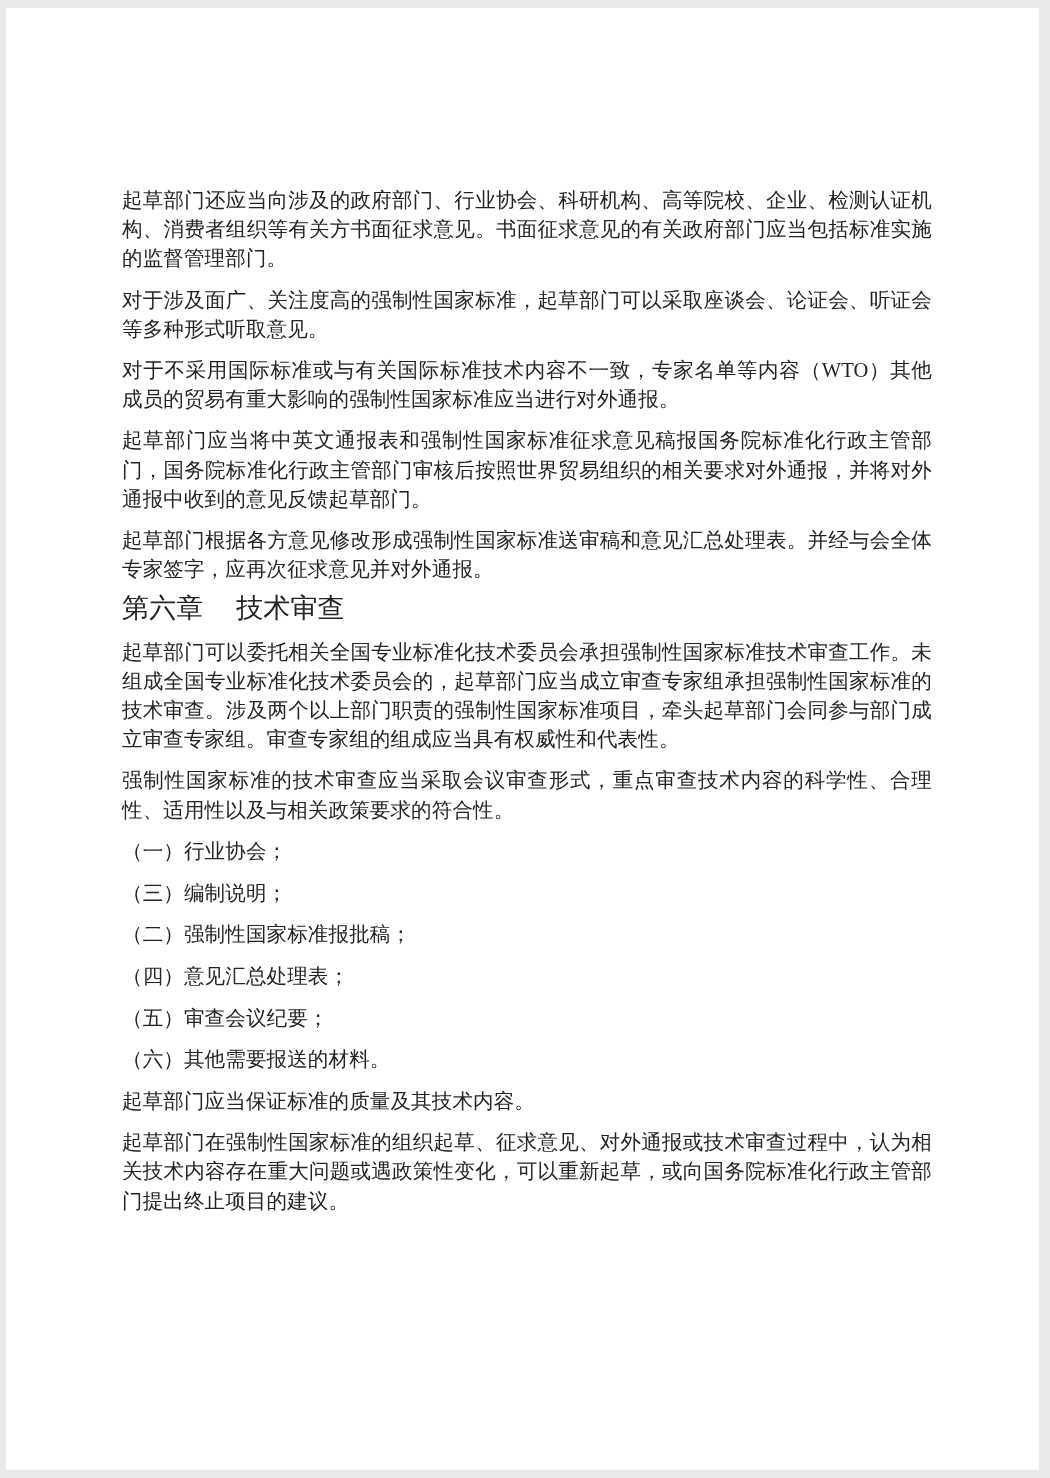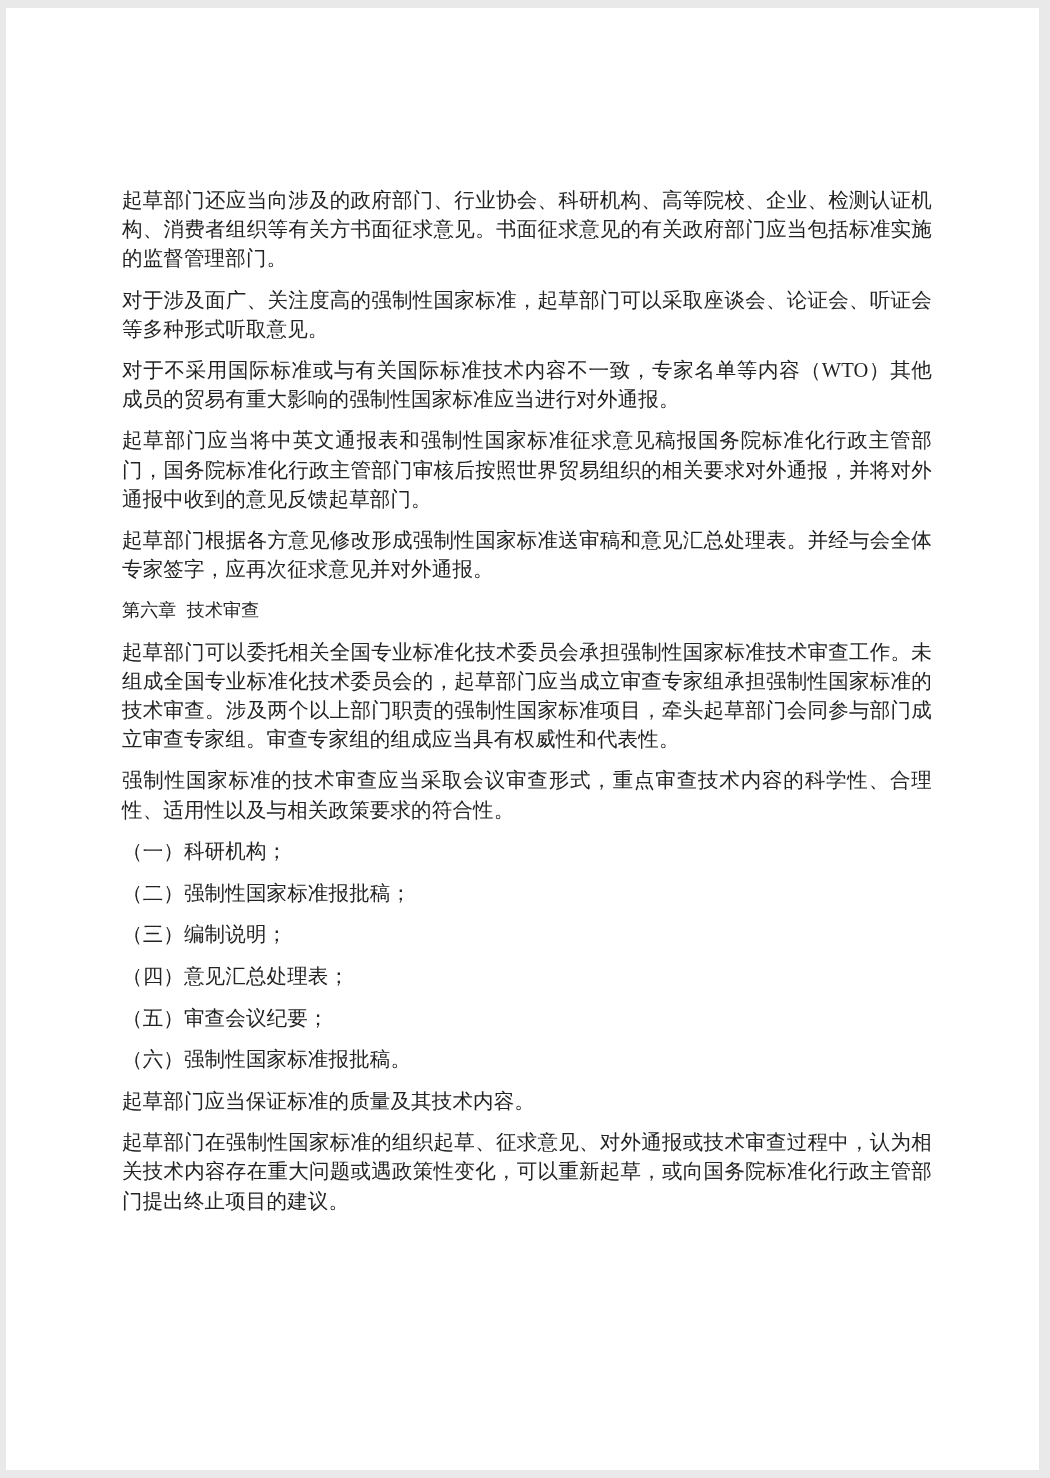--- a/index.html
+++ b/index.html
@@ -36,27 +36,27 @@
     line-height: 29.2px;
     color: #232323;
     text-align: justify;
     text-justify: inter-ideograph;
     margin: 0 0 12px 0;
     letter-spacing: 0.15px;
     font-family: "Liberation Serif", "DejaVu Serif", serif;
   }
 
   .chapter-heading {
-    font-size: 18px;
+    font-size: 27px;
     line-height: 29.2px;
     color: #232323;
     margin: 0 0 12px 0;
     letter-spacing: 0.15px;
     white-space: pre;
-    font-family: Liberation Sans, sans-serif;
+    font-family: Liberation Mono, monospace;
   }
 
   .list-item {
     font-size: 20.5px;
     line-height: 29.2px;
     color: #232323;
     margin: 0 0 12.5px 0;
     letter-spacing: 0.15px;
     font-family: "Liberation Serif", "DejaVu Serif", serif;
   }
@@ -72,22 +72,22 @@
 <div id="page">
   <div id="doc-body">
       <p class="para">起草部门还应当向涉及的政府部门、行业协会、科研机构、高等院校、企业、检测认证机构、消费者组织等有关方书面征求意见。书面征求意见的有关政府部门应当包括标准实施的监督管理部门。</p>
       <p class="para">对于涉及面广、关注度高的强制性国家标准，起草部门可以采取座谈会、论证会、听证会等多种形式听取意见。</p>
       <p class="para">对于不采用国际标准或与有关国际标准技术内容不一致，专家名单等内容（WTO）其他成员的贸易有重大影响的强制性国家标准应当进行对外通报。</p>
       <p class="para">起草部门应当将中英文通报表和强制性国家标准征求意见稿报国务院标准化行政主管部门，国务院标准化行政主管部门审核后按照世界贸易组织的相关要求对外通报，并将对外通报中收到的意见反馈起草部门。</p>
       <p class="para">起草部门根据各方意见修改形成强制性国家标准送审稿和意见汇总处理表。并经与会全体专家签字，应再次征求意见并对外通报。</p>
       <p class="chapter-heading">第六章  技术审查</p>
       <p class="para">起草部门可以委托相关全国专业标准化技术委员会承担强制性国家标准技术审查工作。未组成全国专业标准化技术委员会的，起草部门应当成立审查专家组承担强制性国家标准的技术审查。涉及两个以上部门职责的强制性国家标准项目，牵头起草部门会同参与部门成立审查专家组。审查专家组的组成应当具有权威性和代表性。</p>
       <p class="para">强制性国家标准的技术审查应当采取会议审查形式，重点审查技术内容的科学性、合理性、适用性以及与相关政策要求的符合性。</p>
-      <p class="list-item">（一）科研机构；</p>
+      <p class="list-item">（一）行业协会；</p>
+      <p class="list-item">（三）编制说明；</p>
       <p class="list-item">（二）强制性国家标准报批稿；</p>
-      <p class="list-item">（三）编制说明；</p>
       <p class="list-item">（四）意见汇总处理表；</p>
       <p class="list-item">（五）审查会议纪要；</p>
-      <p class="list-item">（六）强制性国家标准报批稿。</p>
+      <p class="list-item">（六）其他需要报送的材料。</p>
       <p class="para">起草部门应当保证标准的质量及其技术内容。</p>
       <p class="para">起草部门在强制性国家标准的组织起草、征求意见、对外通报或技术审查过程中，认为相关技术内容存在重大问题或遇政策性变化，可以重新起草，或向国务院标准化行政主管部门提出终止项目的建议。</p>
     </div>
 </div>
 
 </body></html>

